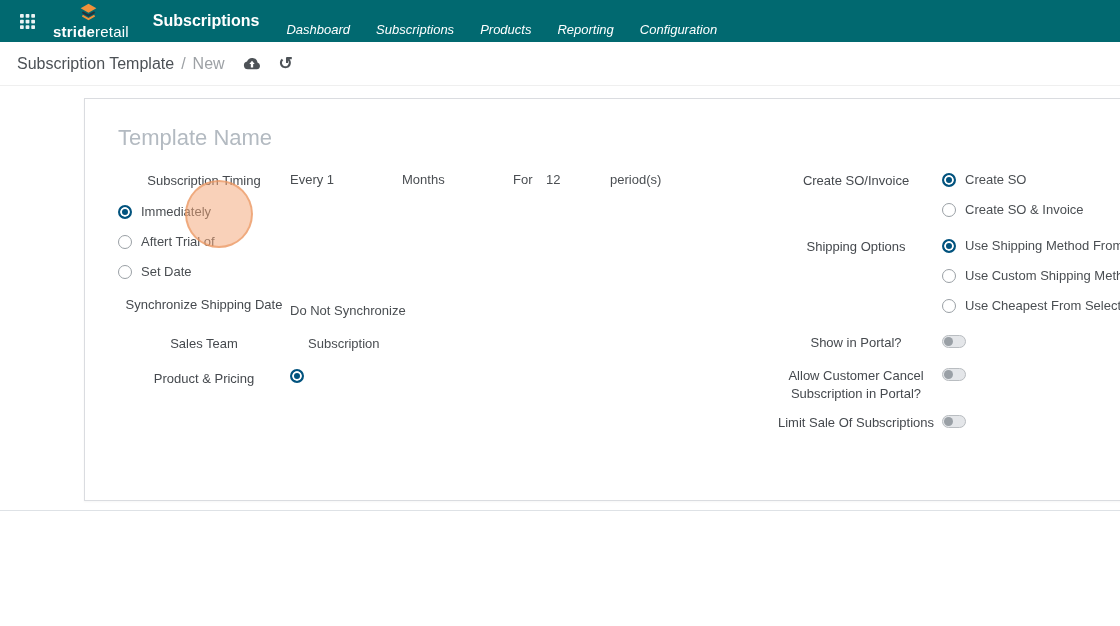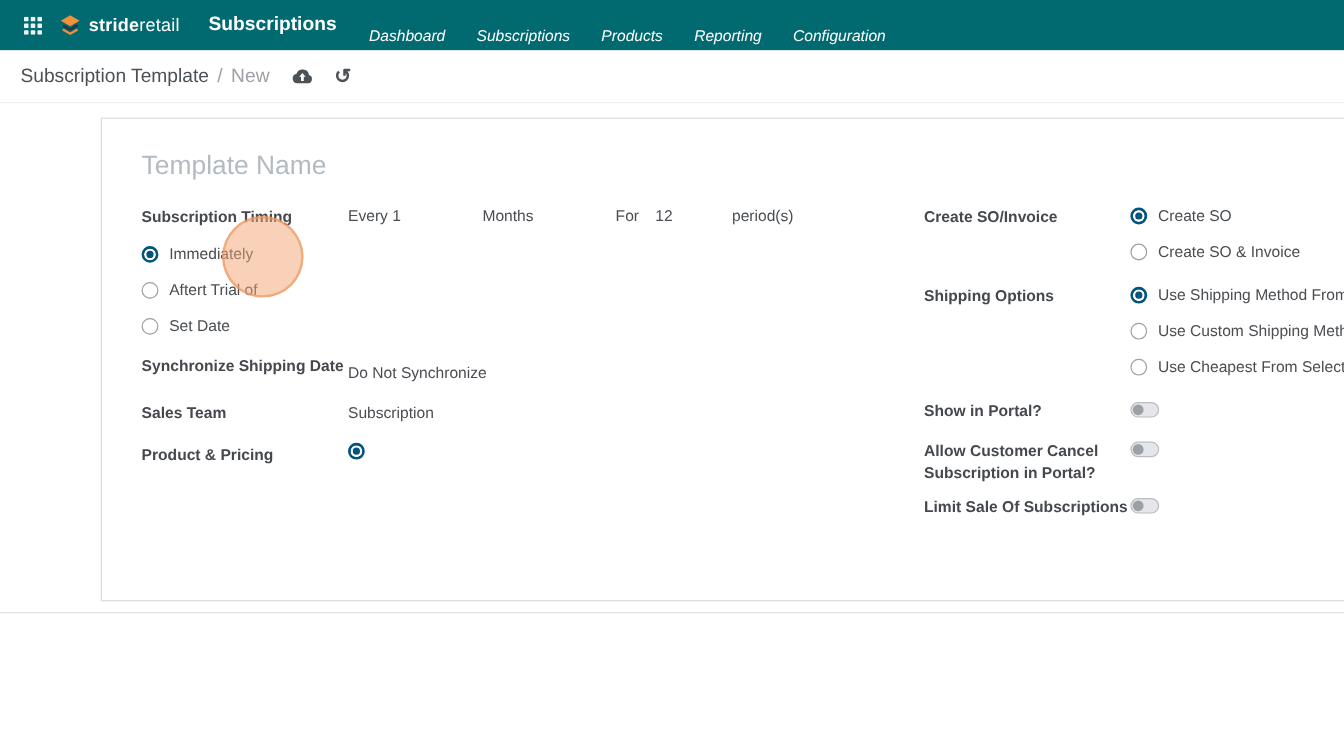--- a/index.html
+++ b/index.html
@@ -22,20 +22,21 @@
   }
   .apps-btn {
     width: 34px; height: 42px;
     display: flex; align-items: center; justify-content: center;
     cursor: pointer;
   }
   .brand {
     display: flex; align-items: center;
     padding: 0 10px 0 4px;
     cursor: pointer;
+    flex-direction: column;
   }
   .brand-text { font-size: 15px; letter-spacing: .2px; margin-left: 5px; }
   .brand-text b { font-weight: 700; }
   .brand-text span { font-weight: 300; }
   .app-name {
     font-size: 16px; font-weight: 600;
     padding: 0 14px;
     cursor: pointer;
   }
   .nav-menu { display: flex; align-items: flex-end; height: 60px; font-style: italic; }
@@ -76,23 +77,24 @@
     color: #b3bac1;
     margin-bottom: 20px;
     cursor: text;
   }
 
   .form-grid { display: grid; grid-template-columns: 652px 1fr; }
 
   .frow { display: flex; align-items: flex-start; margin-bottom: 13px; }
   .flbl {
     width: 172px; flex-shrink: 0;
-    font-size: 13px; font-weight: 700; color: #45494e;
+    font-size: 13px; font-weight: 400; color: #45494e;
     line-height: 18px;
     padding-top: 1px;
+    text-align: center;
   }
   .fval { font-size: 13px; color: #4a4e52; line-height: 18px; }
 
   .inline-fields { display: flex; }
   .tok { font-size: 13px; line-height: 18px; cursor: text; }
   .w-every { width: 112px; }
   .w-unit  { width: 111px; }
   .w-for   { width: 33px; }
   .w-count { width: 64px; }
 
@@ -127,21 +129,21 @@
     flex-shrink: 0;
   }
   .toggle::before {
     content: '';
     position: absolute; left: 1px; top: 1px;
     width: 9px; height: 9px; border-radius: 50%;
     background: #9aa0a6;
   }
 
   .mb18 { margin-bottom: 18px; }
-  .mb16 { margin-bottom: 16px; }
+  .mb16 { margin-bottom: 16px; gap: 18px; }
   .mb14 { margin-bottom: 14px; }
   .mb10 { margin-bottom: 10px; }
 
   
   .highlight-circle {
     position: absolute;
     left: 185px; top: 180px;
     width: 68px; height: 68px;
     border-radius: 50%;
     background: rgba(244, 164, 115, 0.50);

